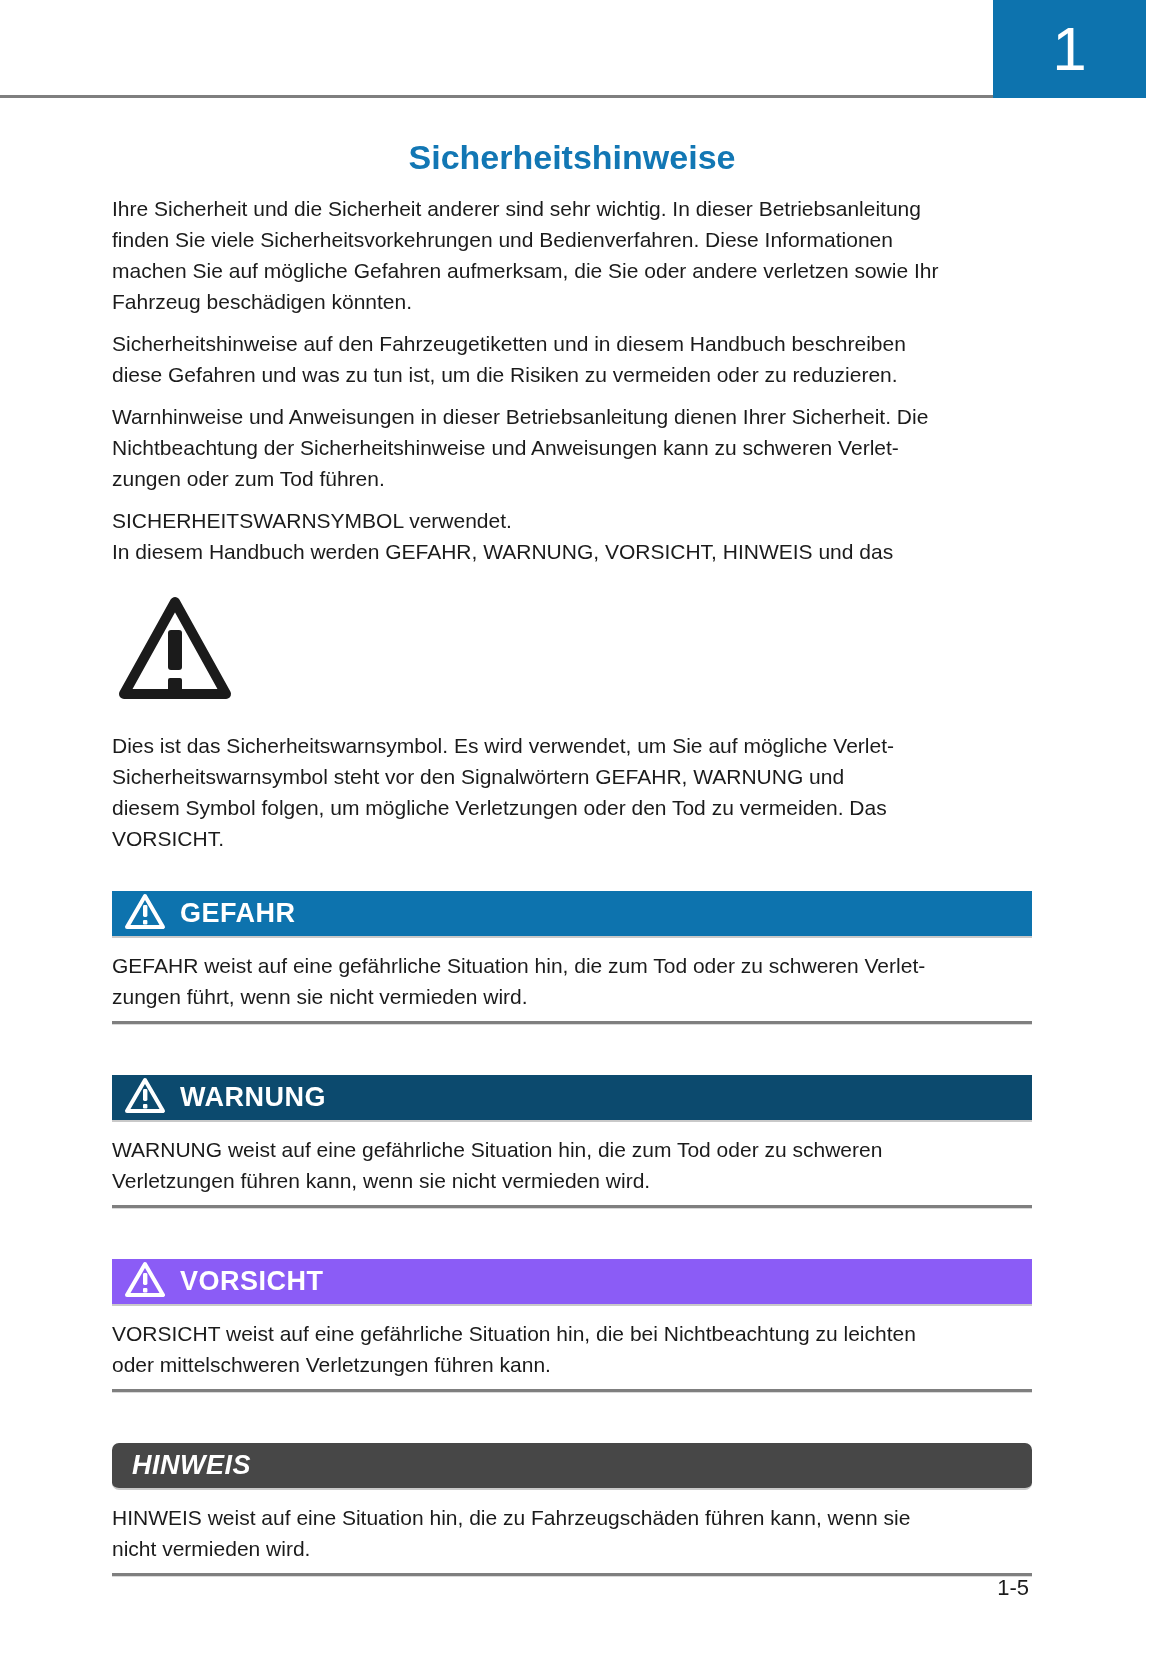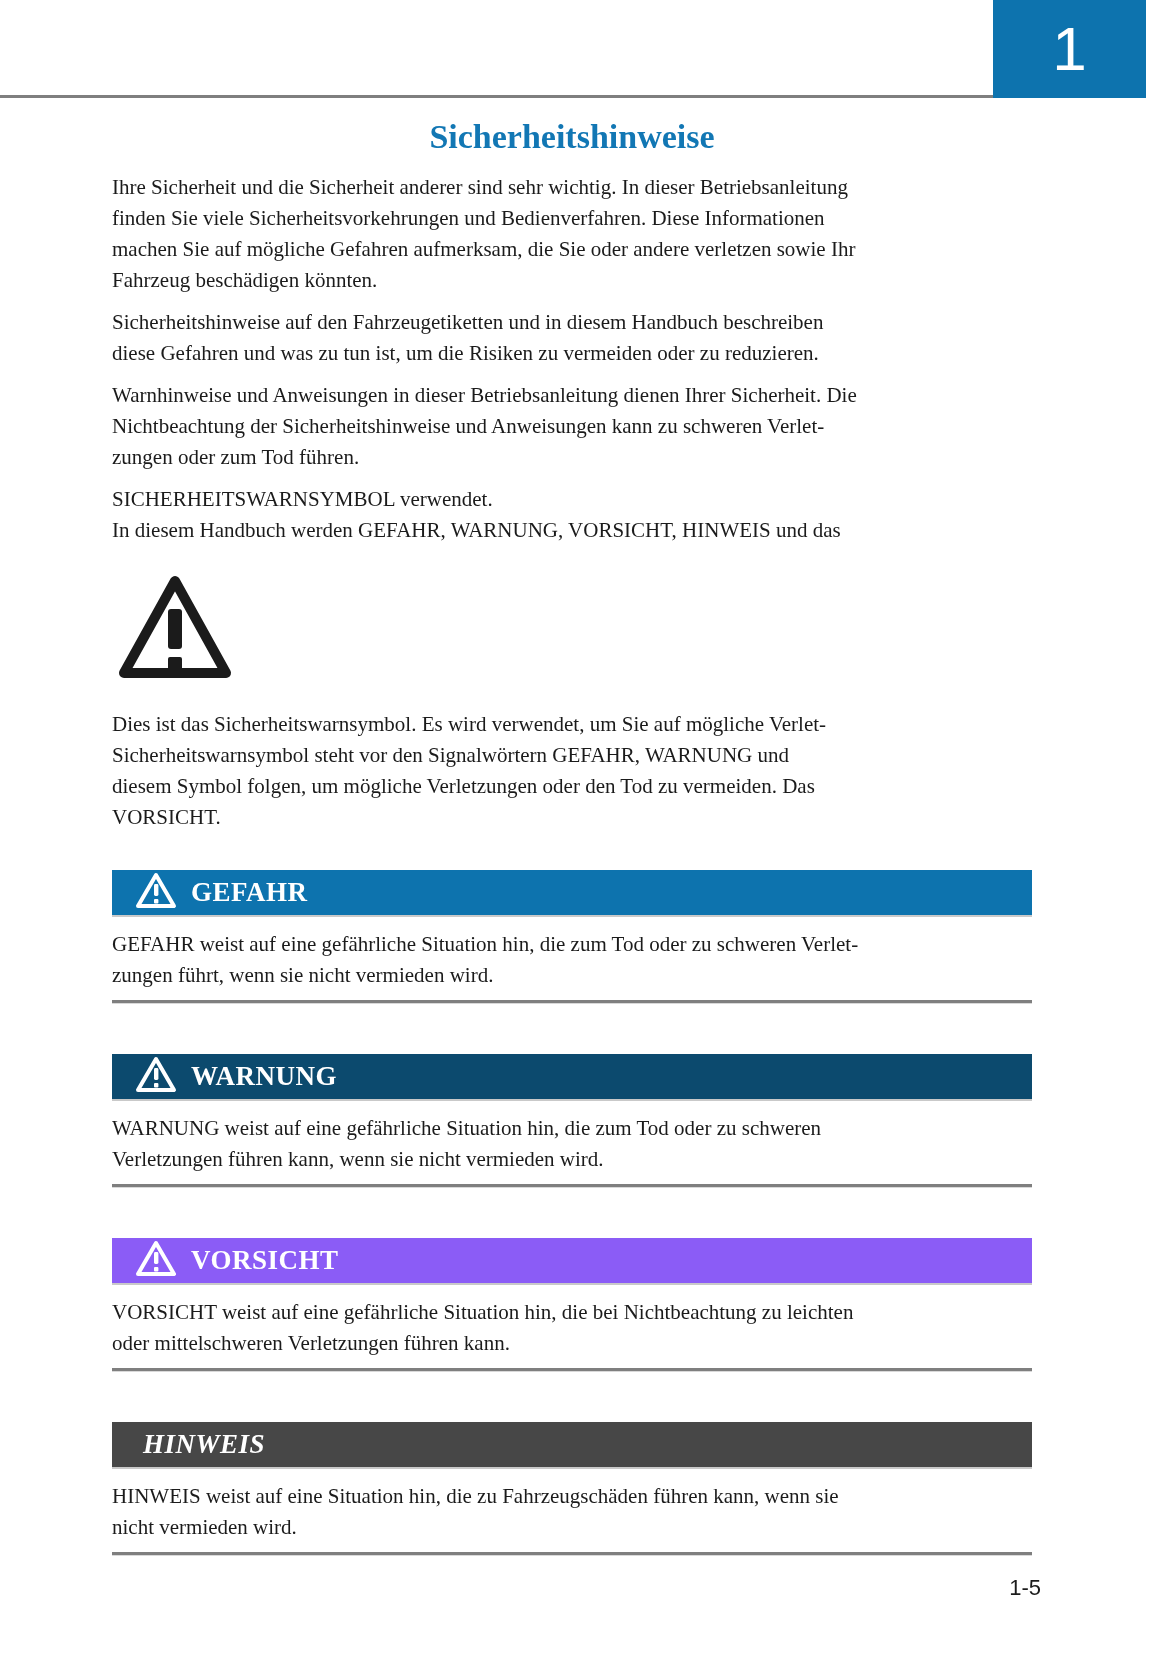--- a/index.html
+++ b/index.html
@@ -6,44 +6,44 @@
   .page{position:relative;width:1165px;height:1653px;background:#ffffff;overflow:hidden;
         font-family:"Liberation Sans","DejaVu Sans",sans-serif;color:#1b1b1b;}
 
   
   .header-rule{position:absolute;left:0;top:95px;width:1146px;height:3px;background:#7f7f7f;}
   .chapter-tab{position:absolute;left:993px;top:0;width:153px;height:98px;background:#0d73ae;
                color:#ffffff;display:flex;align-items:center;justify-content:center;
                font-size:62px;font-weight:400;line-height:1;}
 
   
-  .content{position:absolute;left:112px;top:96px;width:920px;font-family:Liberation Serif, serif;}
+  .content{position:absolute;left:112px;top:116px;width:920px;}
   .page-title{color:#1277b4;font-size:34px;font-weight:700;text-align:center;margin:22px 0 16px 0;}
   .para{margin:0 0 11px 0;}
   .tline{font-size:21px;line-height:31px;white-space:nowrap;}
 
   
   .symbol-wrap{margin:27px 0 20px 2px;}
 
   
   .callout{margin-top:50px;}
   .callout.first{margin-top:37px;}
-  .banner{height:47px;display:flex;align-items:center;padding-left:23px;box-sizing:border-box;
+  .banner{height:47px;display:flex;align-items:center;padding-left:12px;box-sizing:border-box;
           border-bottom:2px solid #c9c9c9;}
   .banner .label{color:#ffffff;font-size:27px;font-weight:700;letter-spacing:0.5px;margin-left:14px;}
   .banner.no-icon .label{margin-left:8px;font-style:italic;}
   .c-gefahr{background:#0d73ae;}
   .c-warnung{background:#0c4a6e;}
   .c-vorsicht{background:#8b5cf6;}
-  .c-hinweis{background:#474747;}
+  .c-hinweis{background:#474747;border-radius:7px;}
   .desc{margin-top:12px;}
   .sep-rule{margin-top:9px;height:3px;background:#7f7f7f;border-bottom:1px solid #d9d9d9;}
 
   
-  .page-number{position:absolute;right:124px;bottom:52px;font-size:22px;color:#1b1b1b;margin-top:41px;}
+  .page-number{position:absolute;right:136px;bottom:52px;font-size:22px;color:#1b1b1b;margin-top:41px;}
 </style>
 </head>
 <body>
 
 <div class="page">
 
   <div class="header-rule"></div>
   <div class="chapter-tab">
     <span>1</span>
   </div>

